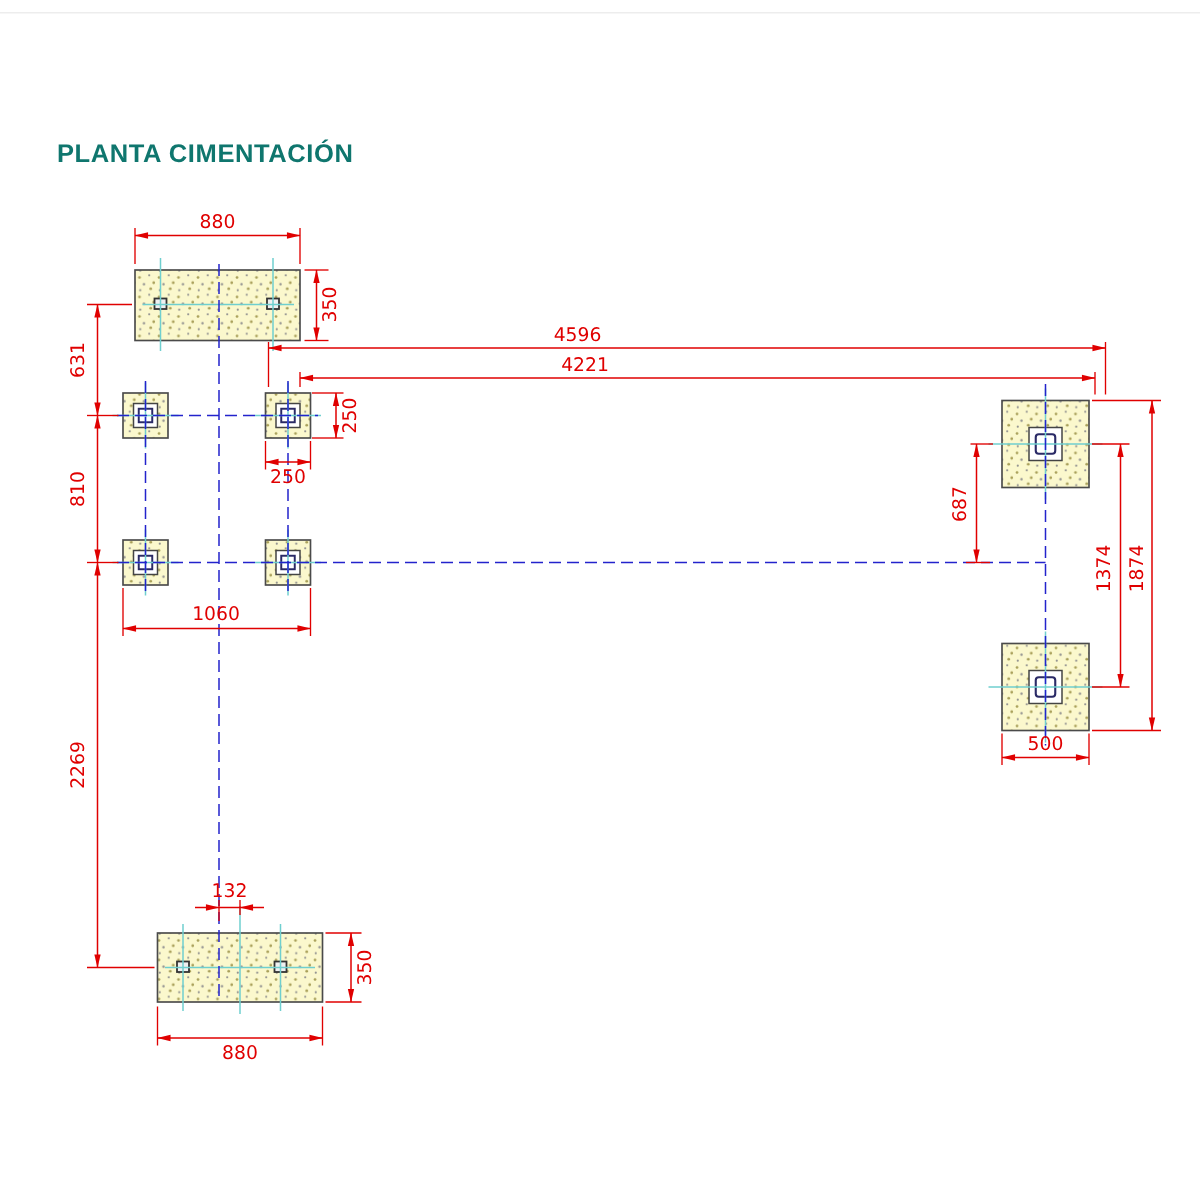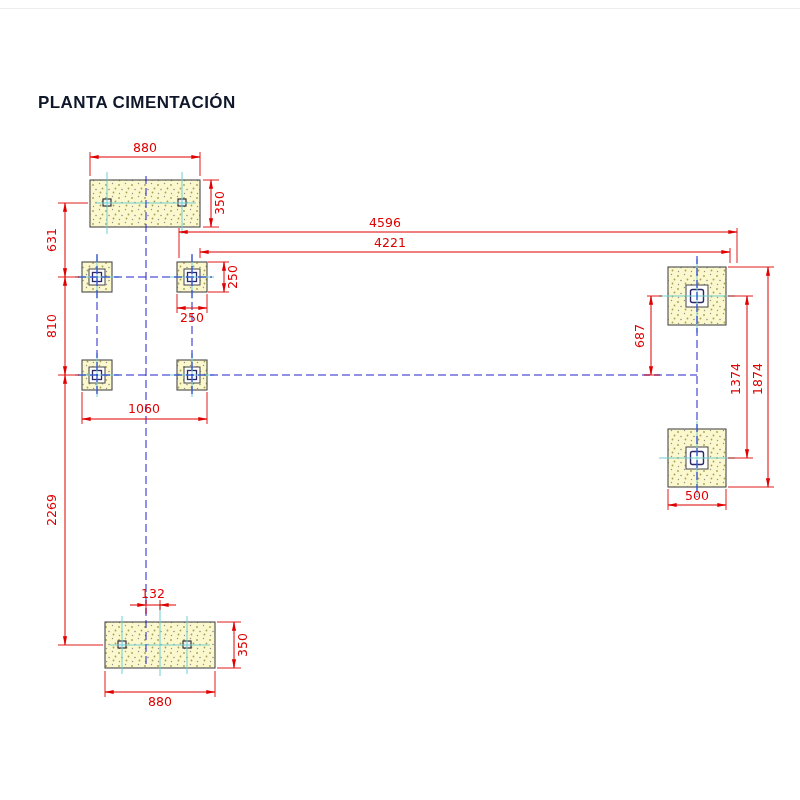--- a/index.html
+++ b/index.html
@@ -1,20 +1,20 @@
 <!DOCTYPE html>
 <html><head>
 <meta charset="utf-8">
 <style>
   html,body{margin:0;padding:0;background:#ffffff;}
   .canvas{position:relative;width:800px;height:800px;background:#ffffff;overflow:hidden;
           font-family:"Liberation Sans",sans-serif;}
   .top-divider{position:absolute;left:0;top:8px;width:800px;height:1px;background:#ededed;}
   .title{position:absolute;left:38px;top:93px;font-size:17px;font-weight:600;
-         letter-spacing:.4px;color:#0f172a;}
+         letter-spacing:.4px;color:#0f766e;}
   svg.plan{position:absolute;left:0;top:0;}
   .dimtext{font-family:"DejaVu Sans",sans-serif;font-size:12.5px;fill:#e00000;}
   .dimline{stroke:#e00000;stroke-width:1;fill:none;}
   .extline{stroke:#e00000;stroke-width:0.9;fill:none;}
 </style>
 </head>
 <body>
 
 <div class="canvas">
   <div class="top-divider"></div>

